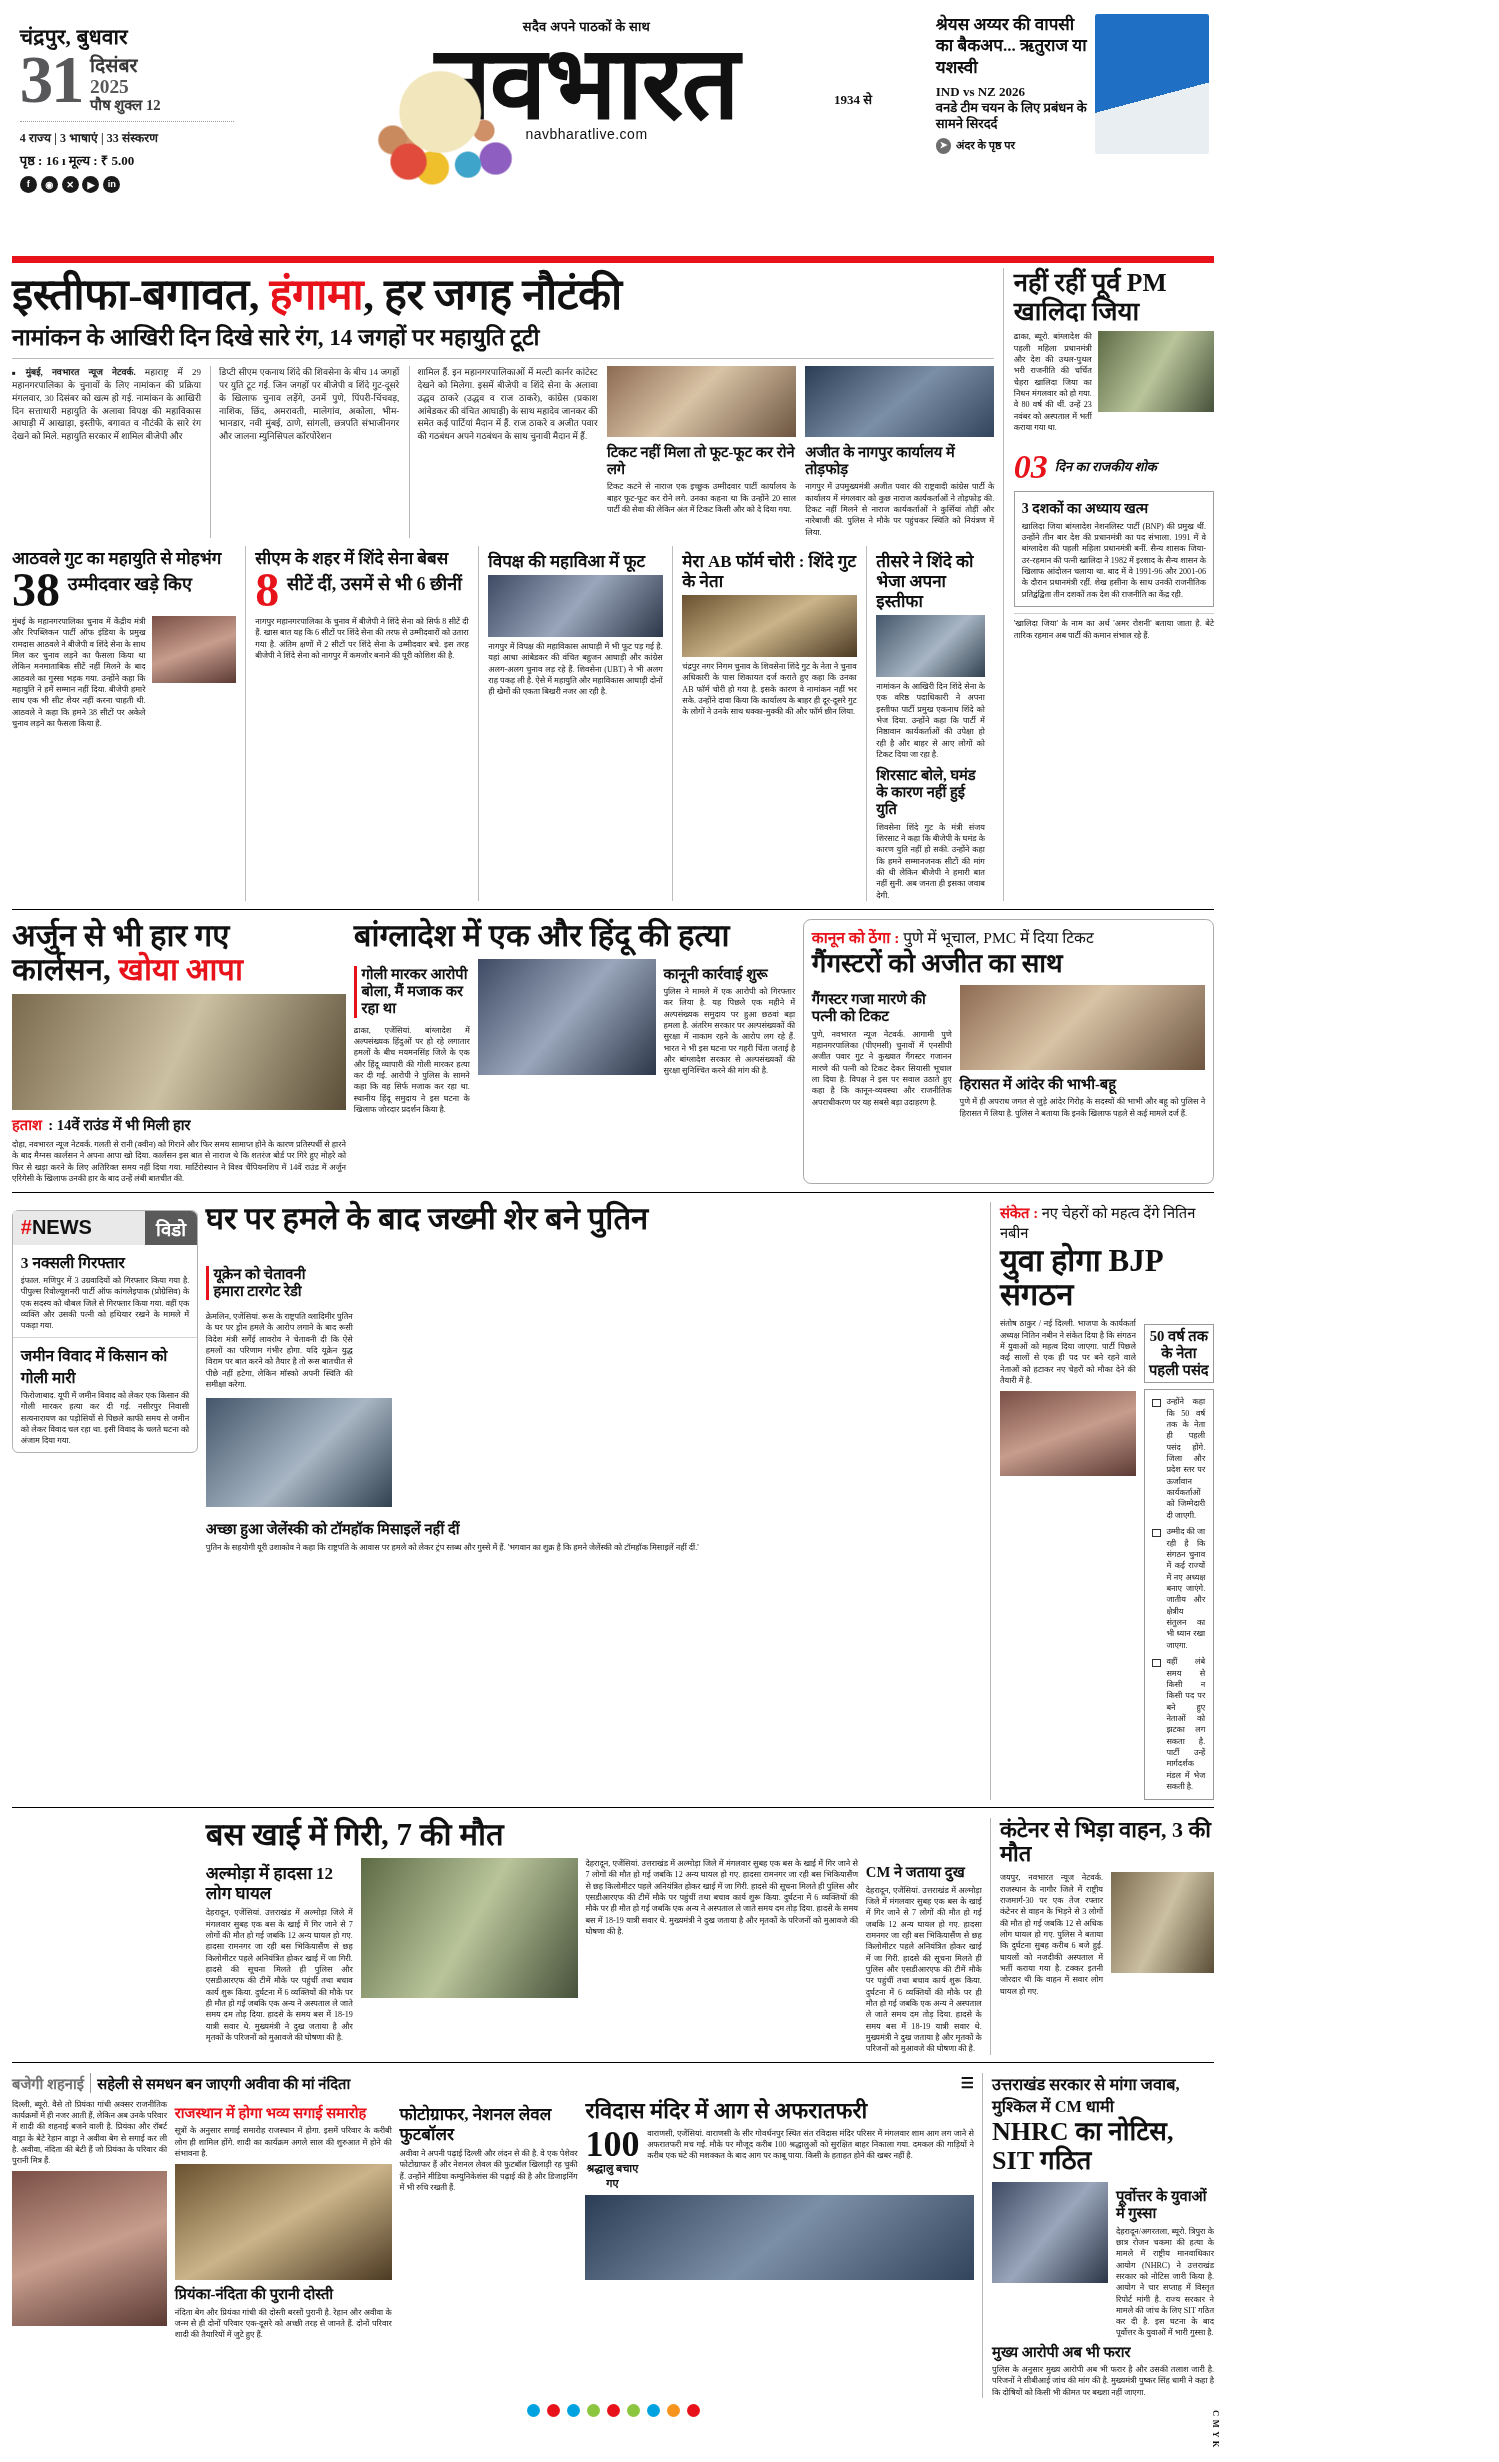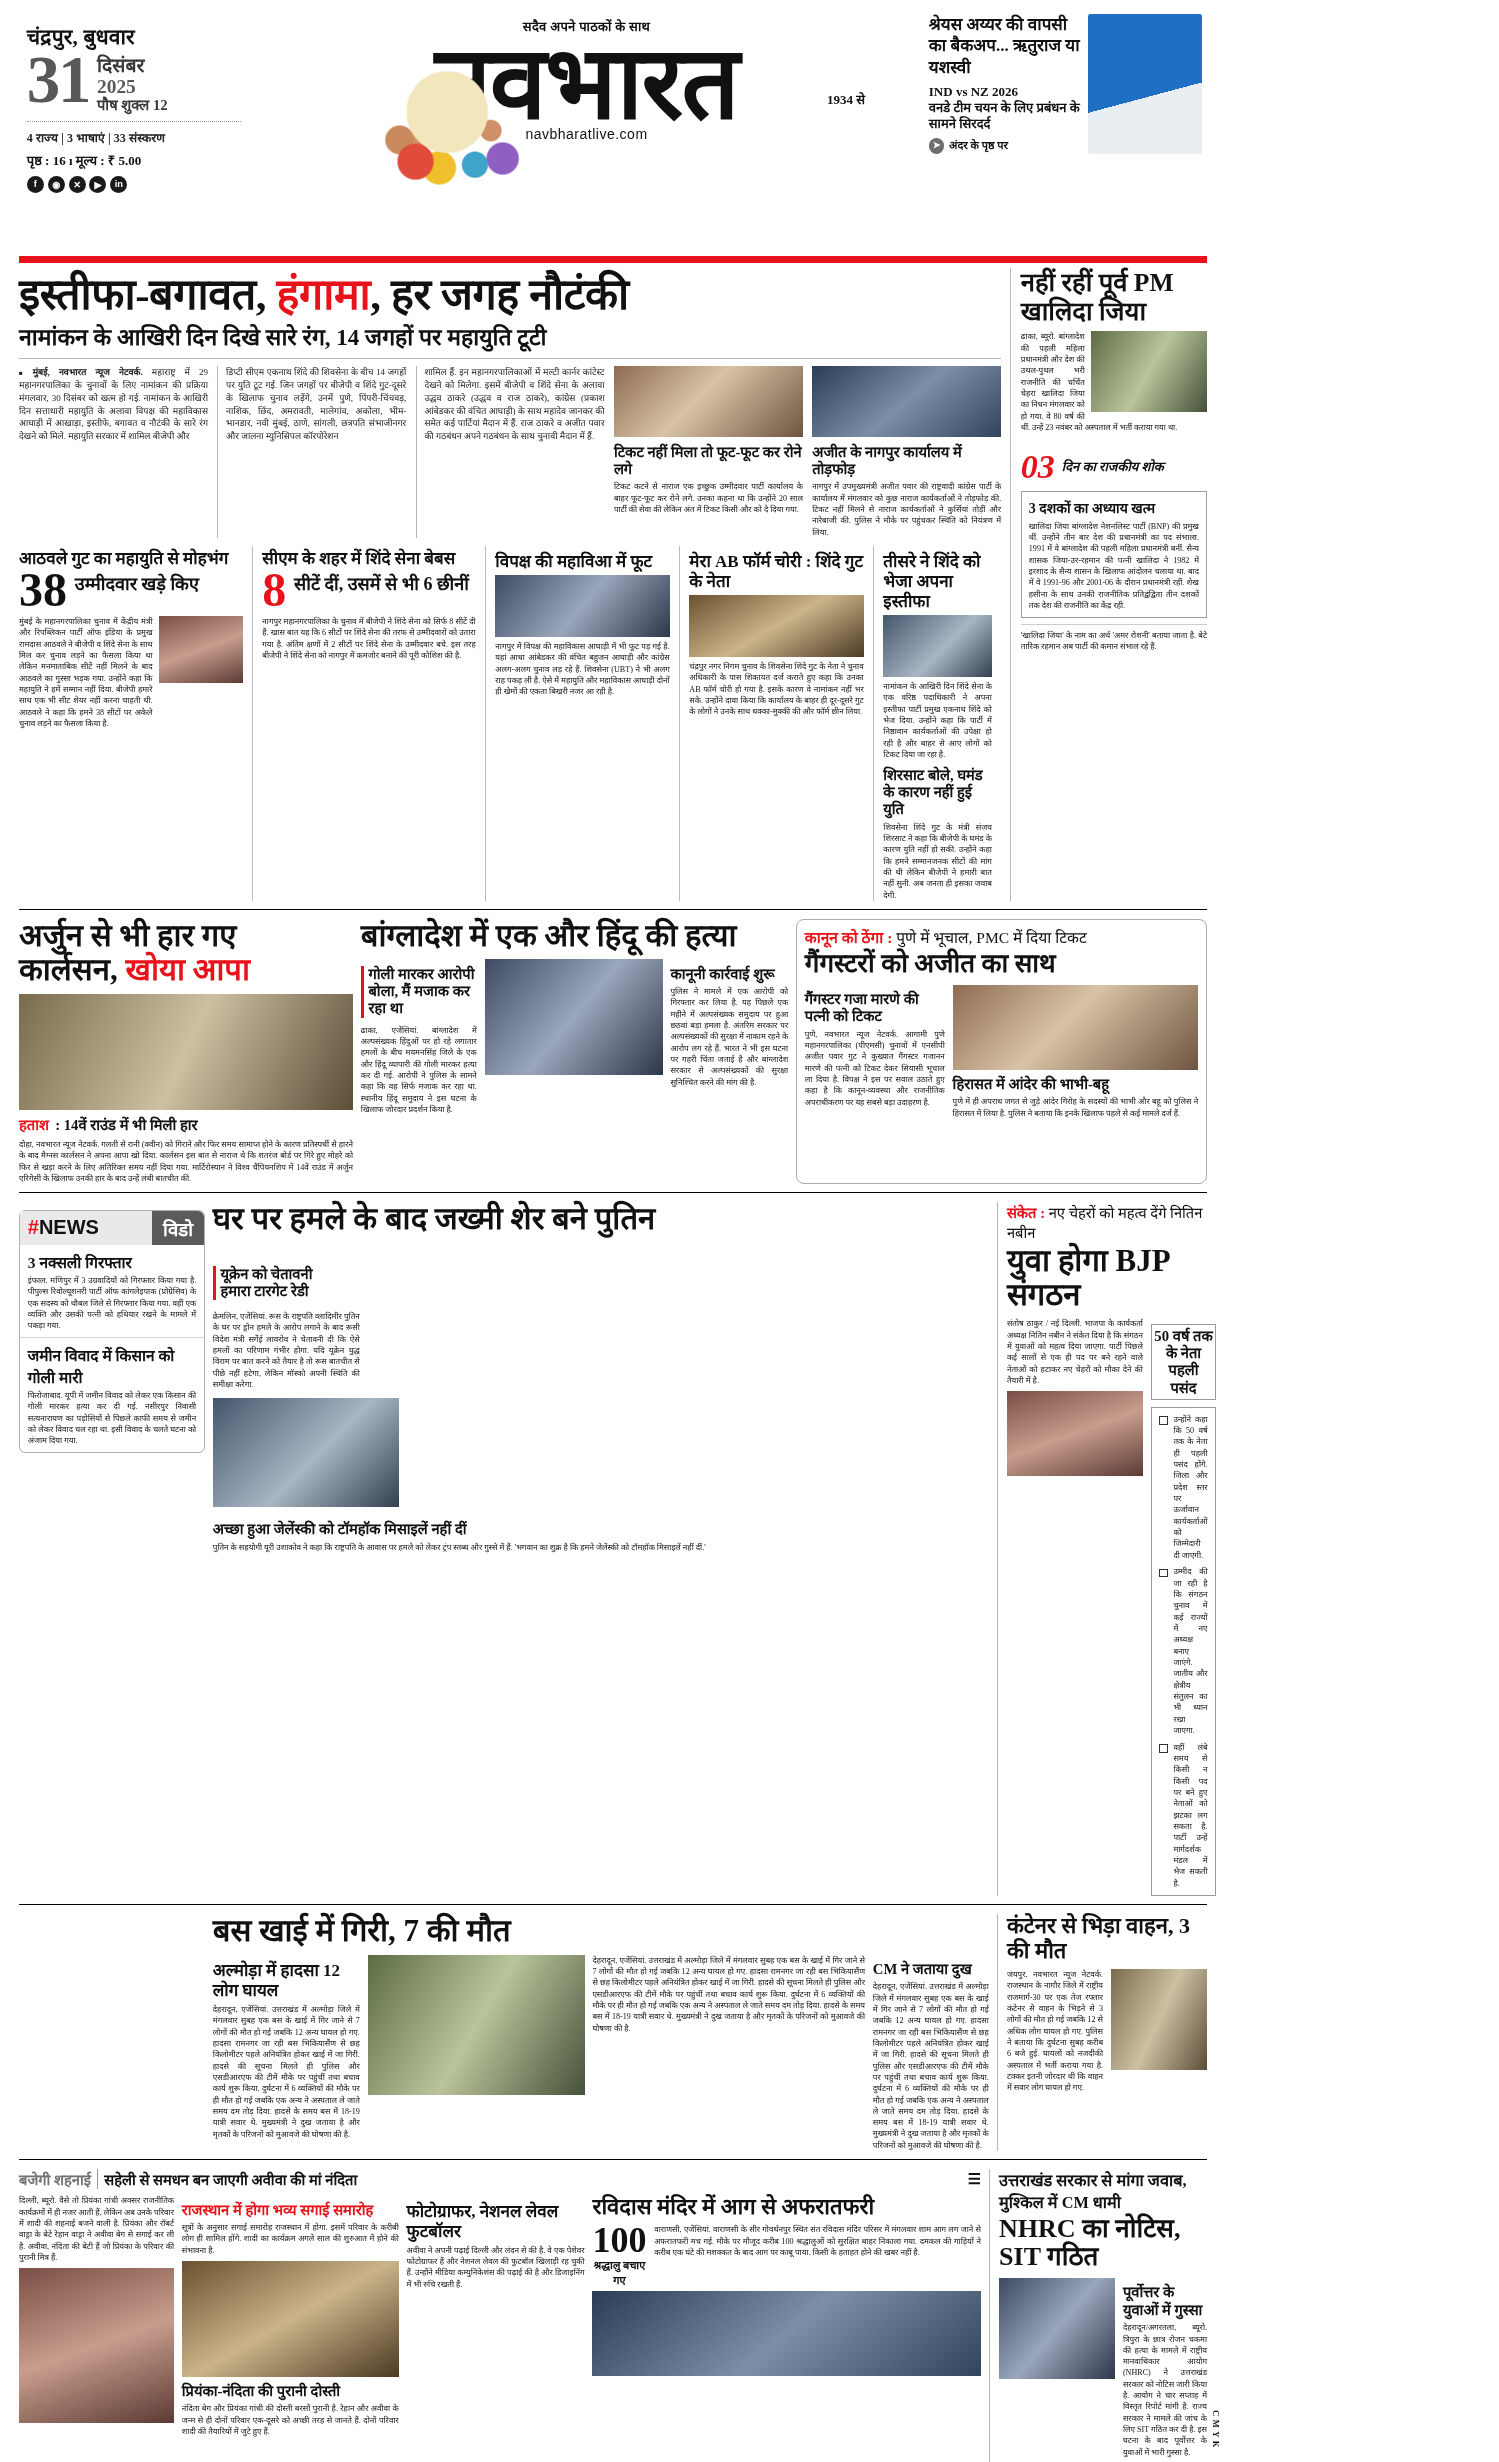--- a/index.html
+++ b/index.html
@@ -4,21 +4,21 @@
 <style>
   * { box-sizing: border-box; margin:0; padding:0; }
   body {
     width:1499px; height:2462px;
     background:#ffffff;
     font-family:"Liberation Serif", serif;
     color:#111;
     position:relative;
     overflow:hidden;
   }
-  .page { width:1226px; height:2462px; position:relative; padding:0 19px; }
+  .page { width:1226px; height:2462px; position:relative; padding:0 12px; }
 
   
   .red { color:#e8131a; }
   .rule { border-top:0.8px solid #000; }
   .thick-red { background:#e8131a; height:7px; width:100%; }
   .hr-grey { border-top:0.8px solid #b9b9b9; }
   .vline { border-left:0.8px solid #b5b5b5; }
   .body-text {
     font-size:9px; line-height:1.42; text-align:justify; color:#1b1b1b;
     font-family:"Liberation Serif", serif;

